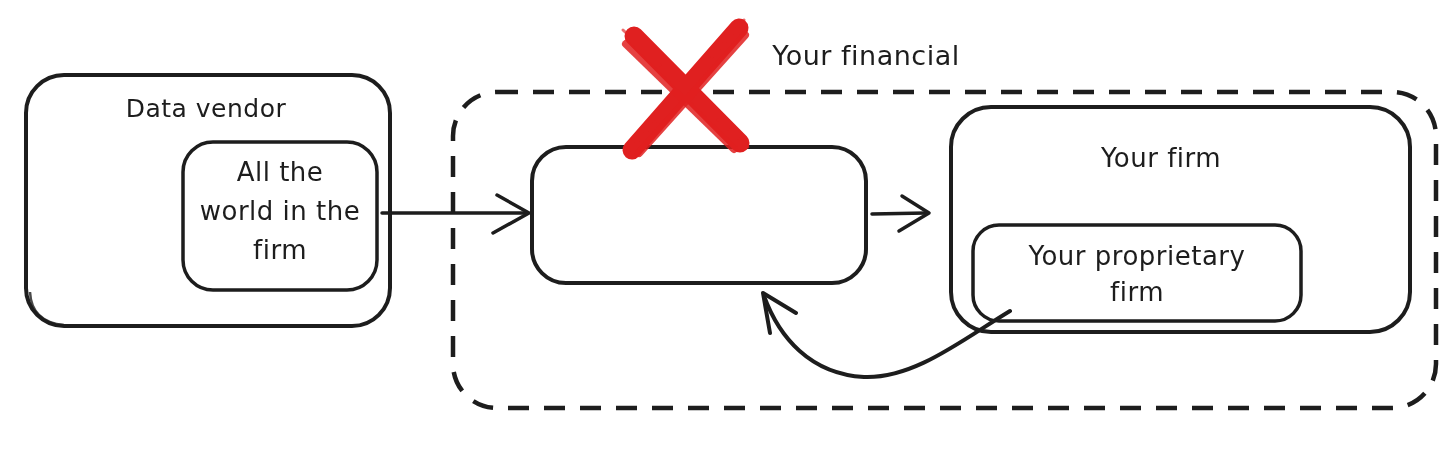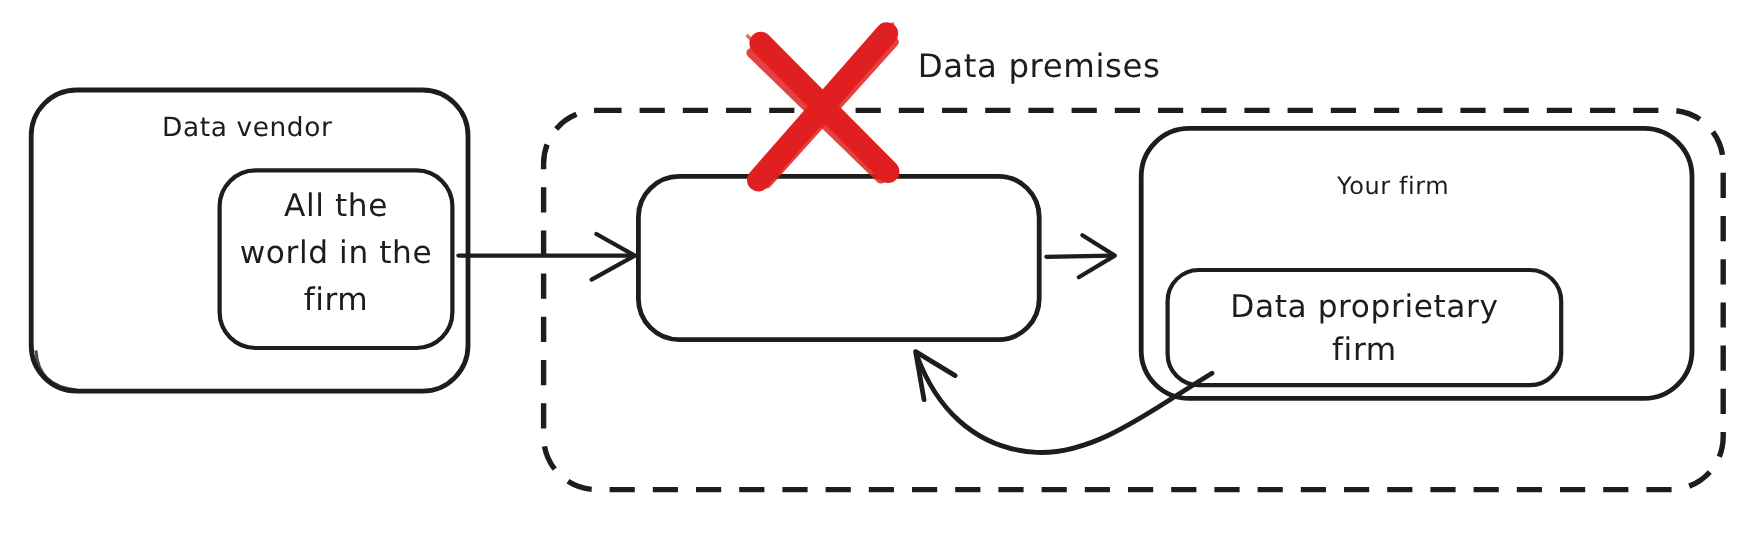--- a/index.html
+++ b/index.html
@@ -22,25 +22,25 @@
   }
   .lbl {
     position: absolute;
     text-align: center;
     color: #1d1d1d;
     letter-spacing: 0.5px;
     user-select: none;
   }
   .lbl span { display: block; }
 
-  .lbl-vendor      { left: 46px;  top: 94px;  width: 320px; font-size: 22px; }
+  .lbl-vendor      { left: 46px;  top: 94px;  width: 320px; font-size: 25px; }
   .lbl-alldata     { left: 183px; top: 153px; width: 194px; font-size: 26px; line-height: 39px; }
   .lbl-premises    { left: 756px; top: 40px;  width: 220px; font-size: 27px; }
   .lbl-workspace   { left: 532px; top: 171px; width: 334px; font-size: 27px; line-height: 42px; }
-  .lbl-firm        { left: 951px; top: 143px; width: 420px; font-size: 20px; }
+  .lbl-firm        { left: 951px; top: 143px; width: 420px; font-size: 26px; }
   .lbl-proprietary { left: 973px; top: 238px; width: 328px; font-size: 26px; line-height: 36px; }
 
   .ink-stroke   { stroke: #1d1d1d; fill: none; }
   .cross-stroke { stroke: #e02020; fill: none; }
 </style>
 </head>
 <body>
 
 <div class="stage">
 
@@ -88,23 +88,23 @@
   </svg>
 
   <div class="lbl lbl-vendor">Data vendor</div>
 
   <div class="lbl lbl-alldata">
     <span>All the</span>
     <span>world in the</span>
     <span>firm</span>
   </div>
 
-  <div class="lbl lbl-premises">Data premises</div>
+  <div class="lbl lbl-premises">Your financial</div>
 
 
   <div class="lbl lbl-firm">Your firm</div>
 
   <div class="lbl lbl-proprietary">
-    <span>Data proprietary</span>
+    <span>Your proprietary</span>
     <span>firm</span>
   </div>
 
 </div>
 
 </body></html>

